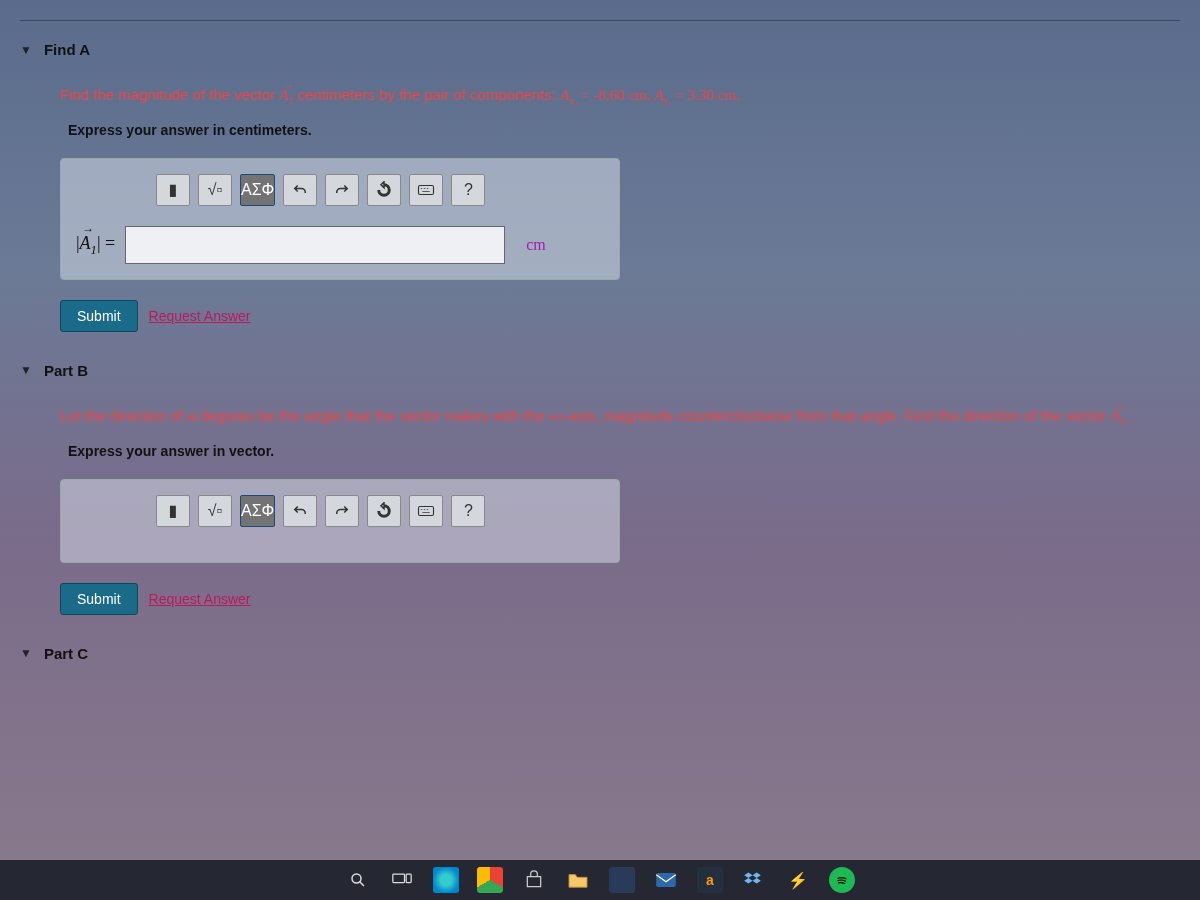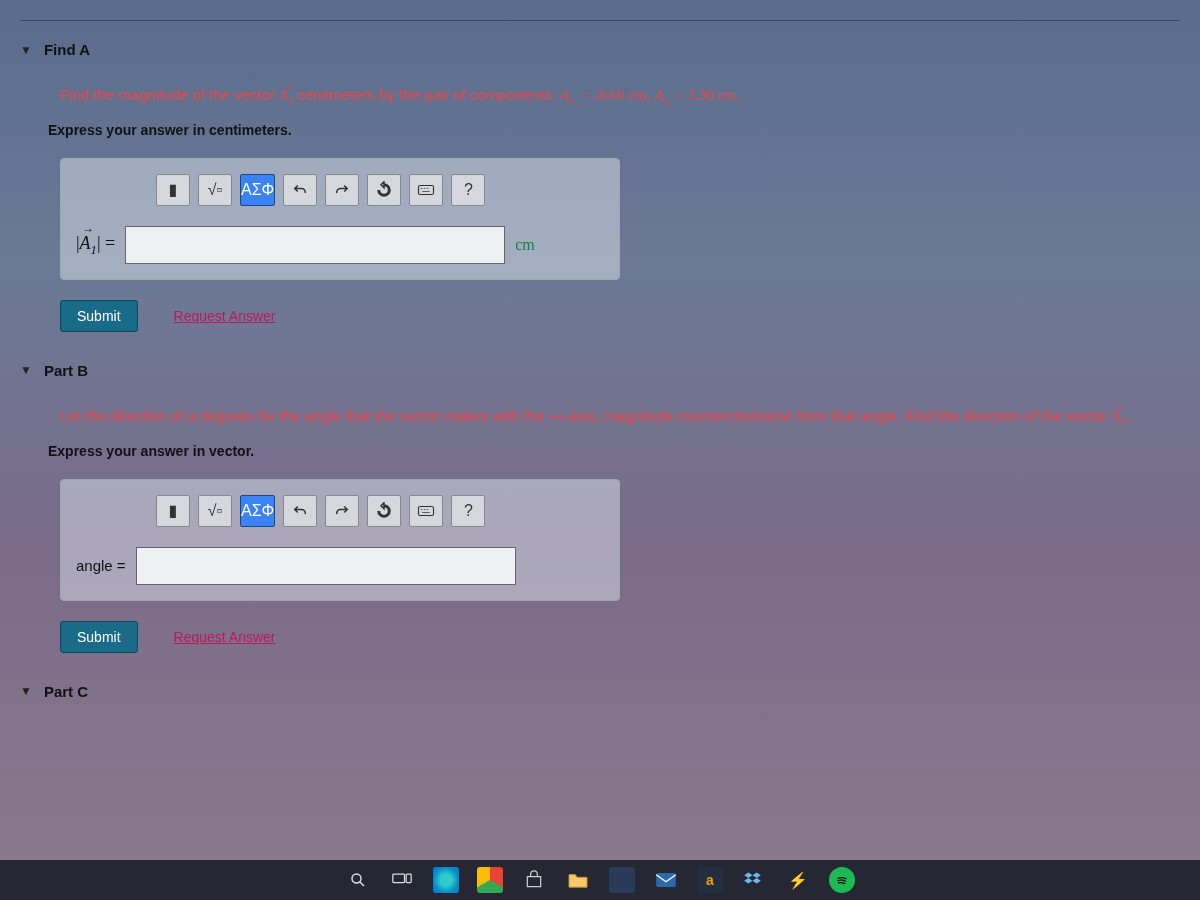--- a/index.html
+++ b/index.html
@@ -38,21 +38,21 @@
   .prompt {
     color: #ef4444;
     font-size: 15px;
     margin: 0 0 12px 40px;
     line-height: 1.6;
   }
   .instruct {
     color: #111;
     font-weight: bold;
     font-size: 14px;
-    margin: 0 0 20px 28px;
+    margin: 0 0 20px 48px;
   }
   .vec {
     font-family: "Times New Roman", serif;
     font-style: italic;
     position: relative;
   }
   .vec .arrow {
     position: absolute;
     top: -12px;
     left: 0;
@@ -87,21 +87,21 @@
     background: #d4d8dc;
     display: flex;
     align-items: center;
     justify-content: center;
     font-size: 16px;
     color: #333;
     cursor: pointer;
     border-radius: 2px;
   }
   .tb-btn.active {
-    background: #3b82f6;
+    background: #737373;
     color: #fff;
     border-color: #1a4a7a;
   }
   .tb-btn svg { width: 18px; height: 18px; }
   .input-row {
     display: flex;
     align-items: center;
     gap: 10px;
   }
   .lhs {
@@ -113,26 +113,27 @@
     width: 380px;
     height: 38px;
     border: 1px solid #666;
     background: #eef0f3;
     padding: 4px 8px;
     font-size: 16px;
   }
   .unit {
     font-family: "Times New Roman", serif;
     font-size: 16px;
-    color: #15803d;
+    color: #a21caf;
+    margin-left: 11px;
   }
   .actions {
     display: flex;
     align-items: center;
-    gap: 36px;
+    gap: 11px;
     margin: 0 0 30px 40px;
   }
   .submit-btn {
     background: #1a6a8a;
     color: #fff;
     border: 1px solid #0a4a5a;
     padding: 7px 16px;
     font-size: 14px;
     border-radius: 3px;
     cursor: pointer;
@@ -283,24 +284,20 @@
           <svg viewBox="0 0 24 24">
               <rect x="2" y="6" width="20" height="12" rx="2" fill="none" stroke="#333" stroke-width="1.5"></rect>
               <line x1="5" y1="10" x2="7" y2="10" stroke="#333"></line>
               <line x1="9" y1="10" x2="11" y2="10" stroke="#333"></line>
               <line x1="13" y1="10" x2="15" y2="10" stroke="#333"></line>
               <line x1="7" y1="14" x2="17" y2="14" stroke="#333"></line>
             </svg>
         </div>
         <div class="tb-btn">?</div>
       </div>
-      <div class="input-row">
-        <span class="lhs" style="font-family:Arial;font-style:normal;font-size:15px">angle =</span>
-        <input class="answer-input" type="text" style="">
-      </div>
     </div>
 
     <div class="actions">
       <button class="submit-btn">Submit</button>
       <span class="link">Request Answer</span>
     </div>
   </div>
 
   <div class="section">
     <div class="section-header">

